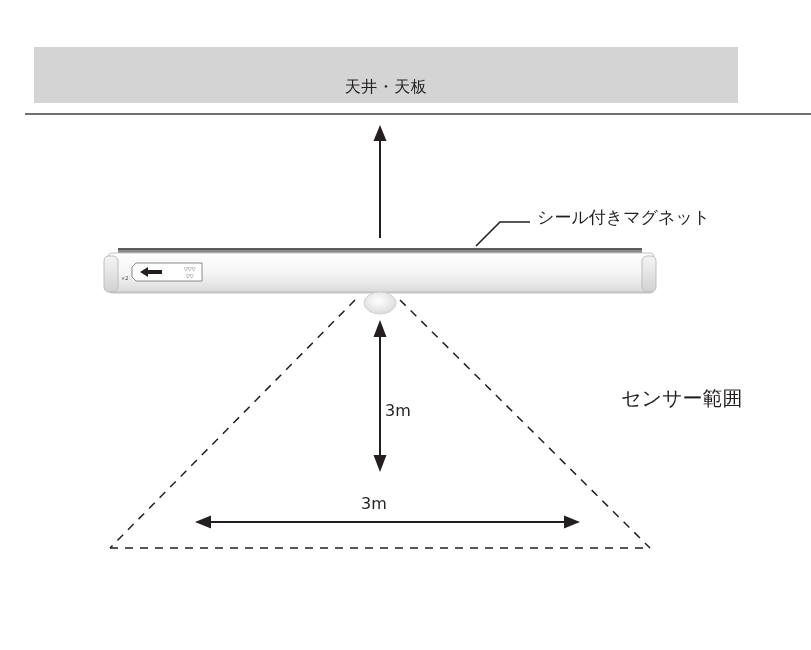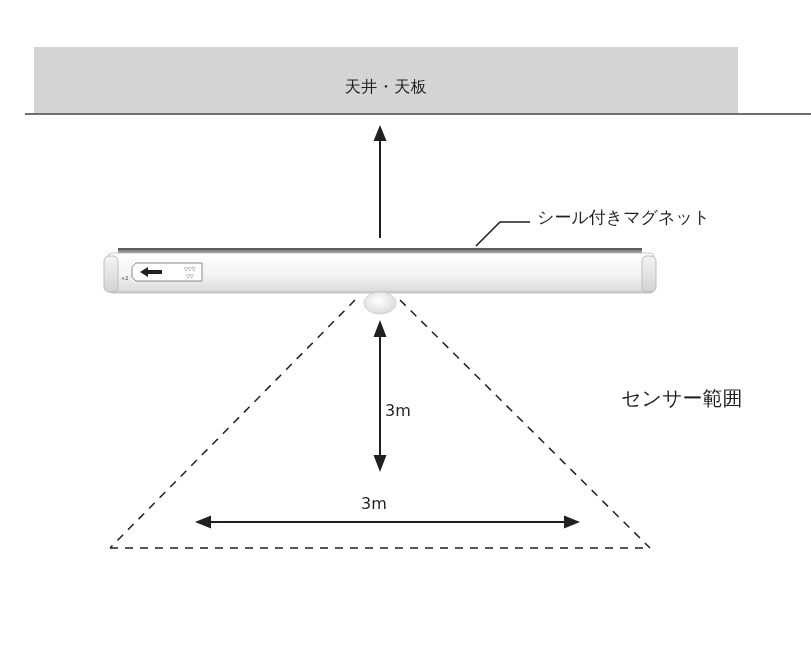--- a/index.html
+++ b/index.html
@@ -13,21 +13,21 @@
       position: relative;
       overflow: hidden;
       font-family: "DejaVu Sans", sans-serif;
       color: #231f20;
     }
     .ceiling {
       position: absolute;
       left: 34px;
       top: 47px;
       width: 704px;
-      height: 66px;
+      height: 56px;
       background: #d4d4d4;
     }
     .ceiling-label {
       position: absolute;
       left: 0;
       right: 0;
       top: 30px;
       text-align: center;
       font-size: 16px;
       color: #231f20;

